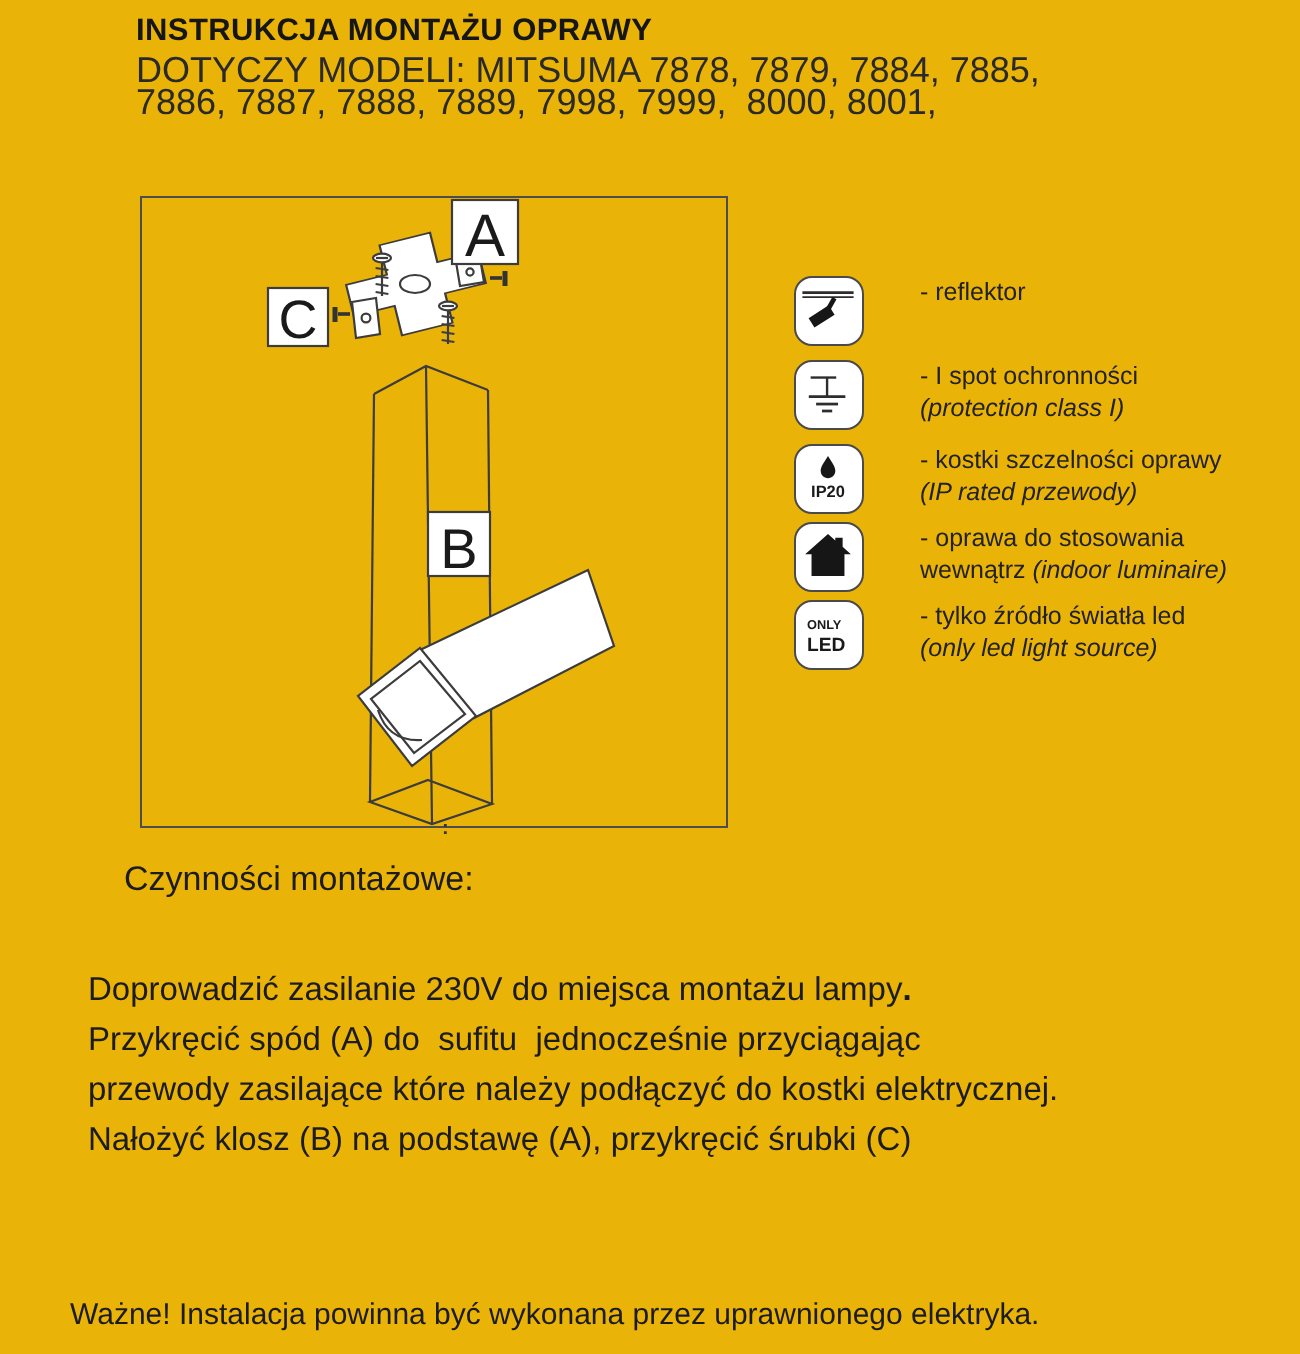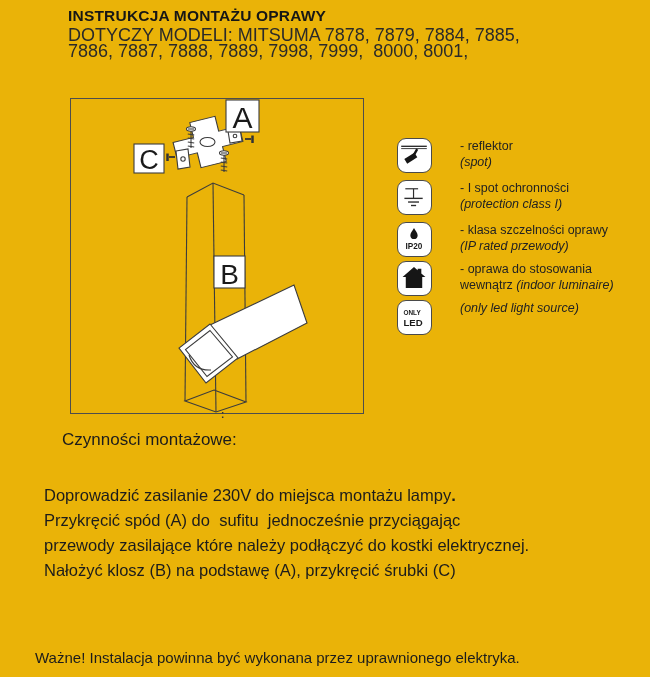--- a/index.html
+++ b/index.html
@@ -137,21 +137,20 @@
     <div class="legend-icon">
       <svg width="32" height="32" viewBox="0 0 35 35">
         <line x1="3.5" y1="8" x2="31.5" y2="8" stroke="#2d2d2d" stroke-width="1.5"></line>
         <line x1="3.5" y1="10.5" x2="31.5" y2="10.5" stroke="#2d2d2d" stroke-width="1"></line>
         <line x1="21" y1="11" x2="16.5" y2="19" stroke="#161616" stroke-width="2.6"></line>
         <line x1="8.5" y1="24.5" x2="19.5" y2="17.5" stroke="#161616" stroke-width="6"></line>
       </svg>
     </div>
     <div class="legend-text">
       <div class="legend-line1">- reflektor</div>
-      <div class="legend-line2"><span></span><span class="it">(spot)</span></div>
     </div>
   </div>
 
   <div class="legend-row" style="top:180px">
     <div class="legend-icon">
       <svg width="32" height="32" viewBox="0 0 35 35">
         <line x1="8" y1="8.5" x2="22" y2="8.5" stroke="#2d2d2d" stroke-width="1.3"></line>
         <line x1="17" y1="8.5" x2="17" y2="19" stroke="#2d2d2d" stroke-width="1.3"></line>
         <line x1="7" y1="19" x2="27" y2="19" stroke="#2d2d2d" stroke-width="1.5"></line>
         <line x1="11" y1="23" x2="23" y2="23" stroke="#2d2d2d" stroke-width="1.5"></line>
@@ -165,21 +164,21 @@
   </div>
 
   <div class="legend-row" style="top:222px">
     <div class="legend-icon">
       <svg width="32" height="32" viewBox="0 0 35 35">
         <path class="blk" d="M17.5,5.5 C15.5,9 13.5,11 13.5,13.6 C13.5,16 15.3,17.6 17.5,17.6 C19.7,17.6 21.5,16 21.5,13.6 C21.5,11 19.5,9 17.5,5.5 Z"></path>
         <text class="icon-label" x="17.5" y="28" font-size="9" text-anchor="middle">IP20</text>
       </svg>
     </div>
     <div class="legend-text">
-      <div class="legend-line1">- klasa szczelności oprawy</div>
+      <div class="legend-line1">- kostki szczelności oprawy</div>
       <div class="legend-line2"><span></span><span class="it">(IP rated przewody)</span></div>
     </div>
   </div>
 
   <div class="legend-row" style="top:261px">
     <div class="legend-icon">
       <svg width="32" height="32" viewBox="0 0 35 35">
         <path class="blk" d="M17.5,5.5 L21.5,9 L21.5,7.5 L25.5,7.5 L25.5,12.5 L30,16.5 L26.5,16.5 L26.5,28.5 L8.5,28.5 L8.5,16.5 L5,16.5 Z"></path>
       </svg>
     </div>
@@ -190,20 +189,21 @@
   </div>
 
   <div class="legend-row" style="top:300px">
     <div class="legend-icon">
       <svg width="32" height="32" viewBox="0 0 35 35">
         <text class="icon-label" x="6" y="15" font-size="7">ONLY</text>
         <text class="icon-label" x="6" y="27" font-size="10.5">LED</text>
       </svg>
     </div>
     <div class="legend-text">
+      <div class="legend-line1">- tylko źródło światła led</div>
       <div class="legend-line2"><span></span><span class="it">(only led light source)</span></div>
     </div>
   </div>
 
   <div class="section-heading">Czynności montażowe:</div>
 
   <div class="paragraph">
     <div class="pline"><span>Doprowadzić zasilanie 230V do miejsca montażu lampy</span><span class="bold-period">.</span></div>
     <div class="pline">Przykręcić spód (A) do  sufitu  jednocześnie przyciągając</div>
     <div class="pline">przewody zasilające które należy podłączyć do kostki elektrycznej.</div>

